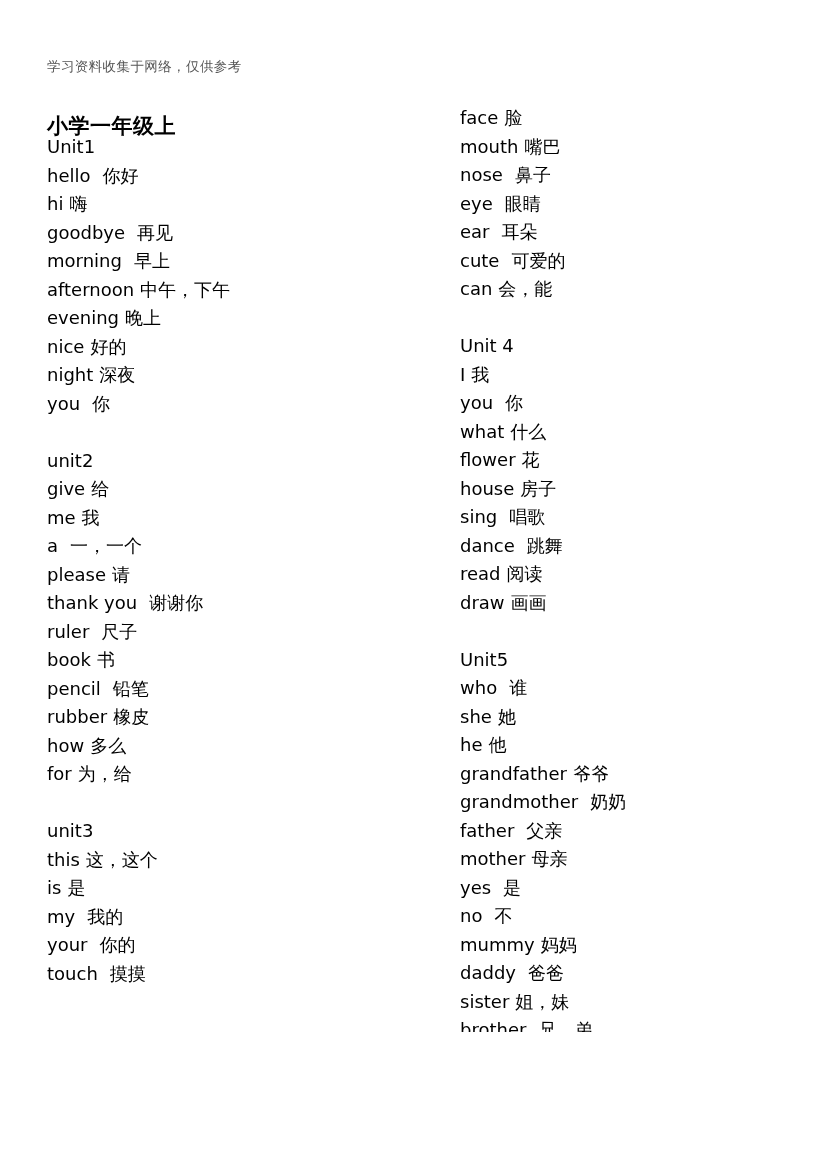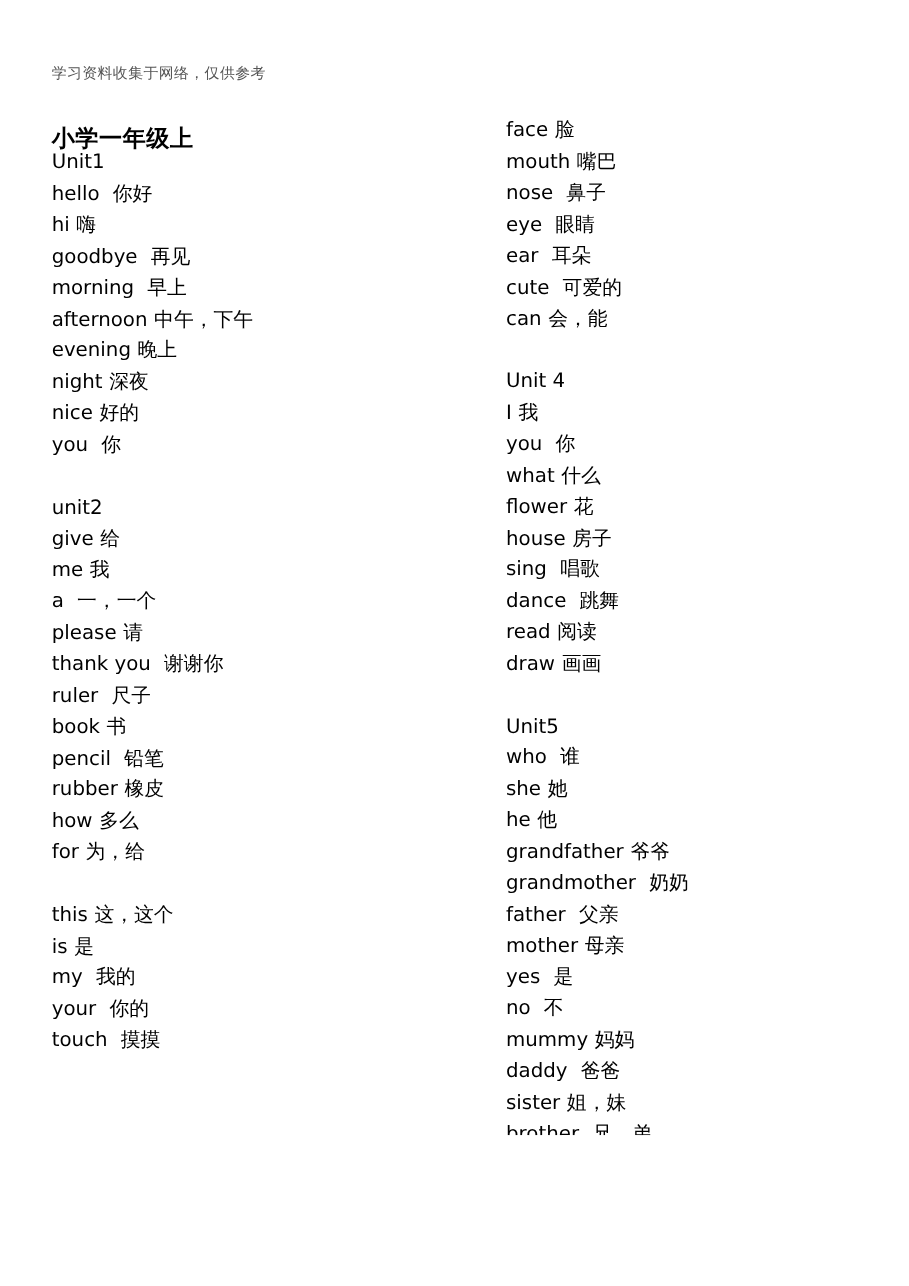--- a/index.html
+++ b/index.html
@@ -87,37 +87,38 @@
   <h1 class="doc-title">小学一年级上</h1>
 
   <div class="col col-left">
       <div class="line"><span class="unit-head">Unit1</span></div>
       <div class="line"><span class="en">hello</span><span class="gap-2"></span><span class="zh">你好</span></div>
       <div class="line"><span class="en">hi</span><span class="gap-1"></span><span class="zh">嗨</span></div>
       <div class="line"><span class="en">goodbye</span><span class="gap-2"></span><span class="zh">再见</span></div>
       <div class="line"><span class="en">morning</span><span class="gap-2"></span><span class="zh">早上</span></div>
       <div class="line"><span class="en">afternoon</span><span class="gap-1"></span><span class="zh">中午，下午</span></div>
       <div class="line"><span class="en">evening</span><span class="gap-1"></span><span class="zh">晚上</span></div>
+      <div class="line"><span class="en">nice</span><span class="gap-1"></span><span class="zh">好的</span></div>
       <div class="line"><span class="en">night</span><span class="gap-1"></span><span class="zh">深夜</span></div>
-      <div class="line"><span class="en">nice</span><span class="gap-1"></span><span class="zh">好的</span></div>
       <div class="line"><span class="en">you</span><span class="gap-2"></span><span class="zh">你</span></div>
       <div class="line spacer">&nbsp;</div>
       <div class="line"><span class="unit-head">unit2</span></div>
       <div class="line"><span class="en">give</span><span class="gap-1"></span><span class="zh">给</span></div>
       <div class="line"><span class="en">me</span><span class="gap-1"></span><span class="zh">我</span></div>
       <div class="line"><span class="en">a</span><span class="gap-2"></span><span class="zh">一，一个</span></div>
       <div class="line"><span class="en">please</span><span class="gap-1"></span><span class="zh">请</span></div>
       <div class="line"><span class="en">thank you</span><span class="gap-2"></span><span class="zh">谢谢你</span></div>
       <div class="line"><span class="en">ruler</span><span class="gap-2"></span><span class="zh">尺子</span></div>
       <div class="line"><span class="en">book</span><span class="gap-1"></span><span class="zh">书</span></div>
       <div class="line"><span class="en">pencil</span><span class="gap-2"></span><span class="zh">铅笔</span></div>
       <div class="line"><span class="en">rubber</span><span class="gap-1"></span><span class="zh">橡皮</span></div>
       <div class="line"><span class="en">how</span><span class="gap-1"></span><span class="zh">多么</span></div>
       <div class="line"><span class="en">for</span><span class="gap-1"></span><span class="zh">为，给</span></div>
       <div class="line spacer">&nbsp;</div>
+      <div class="line"><span class="unit-head">unit3</span></div>
       <div class="line"><span class="en">this</span><span class="gap-1"></span><span class="zh">这，这个</span></div>
       <div class="line"><span class="en">is</span><span class="gap-1"></span><span class="zh">是</span></div>
       <div class="line"><span class="en">my</span><span class="gap-2"></span><span class="zh">我的</span></div>
       <div class="line"><span class="en">your</span><span class="gap-2"></span><span class="zh">你的</span></div>
       <div class="line"><span class="en">touch</span><span class="gap-2"></span><span class="zh">摸摸</span></div>
     </div>
 
   <div class="col col-right">
       <div class="line"><span class="en">face</span><span class="gap-1"></span><span class="zh">脸</span></div>
       <div class="line"><span class="en">mouth</span><span class="gap-1"></span><span class="zh">嘴巴</span></div>

